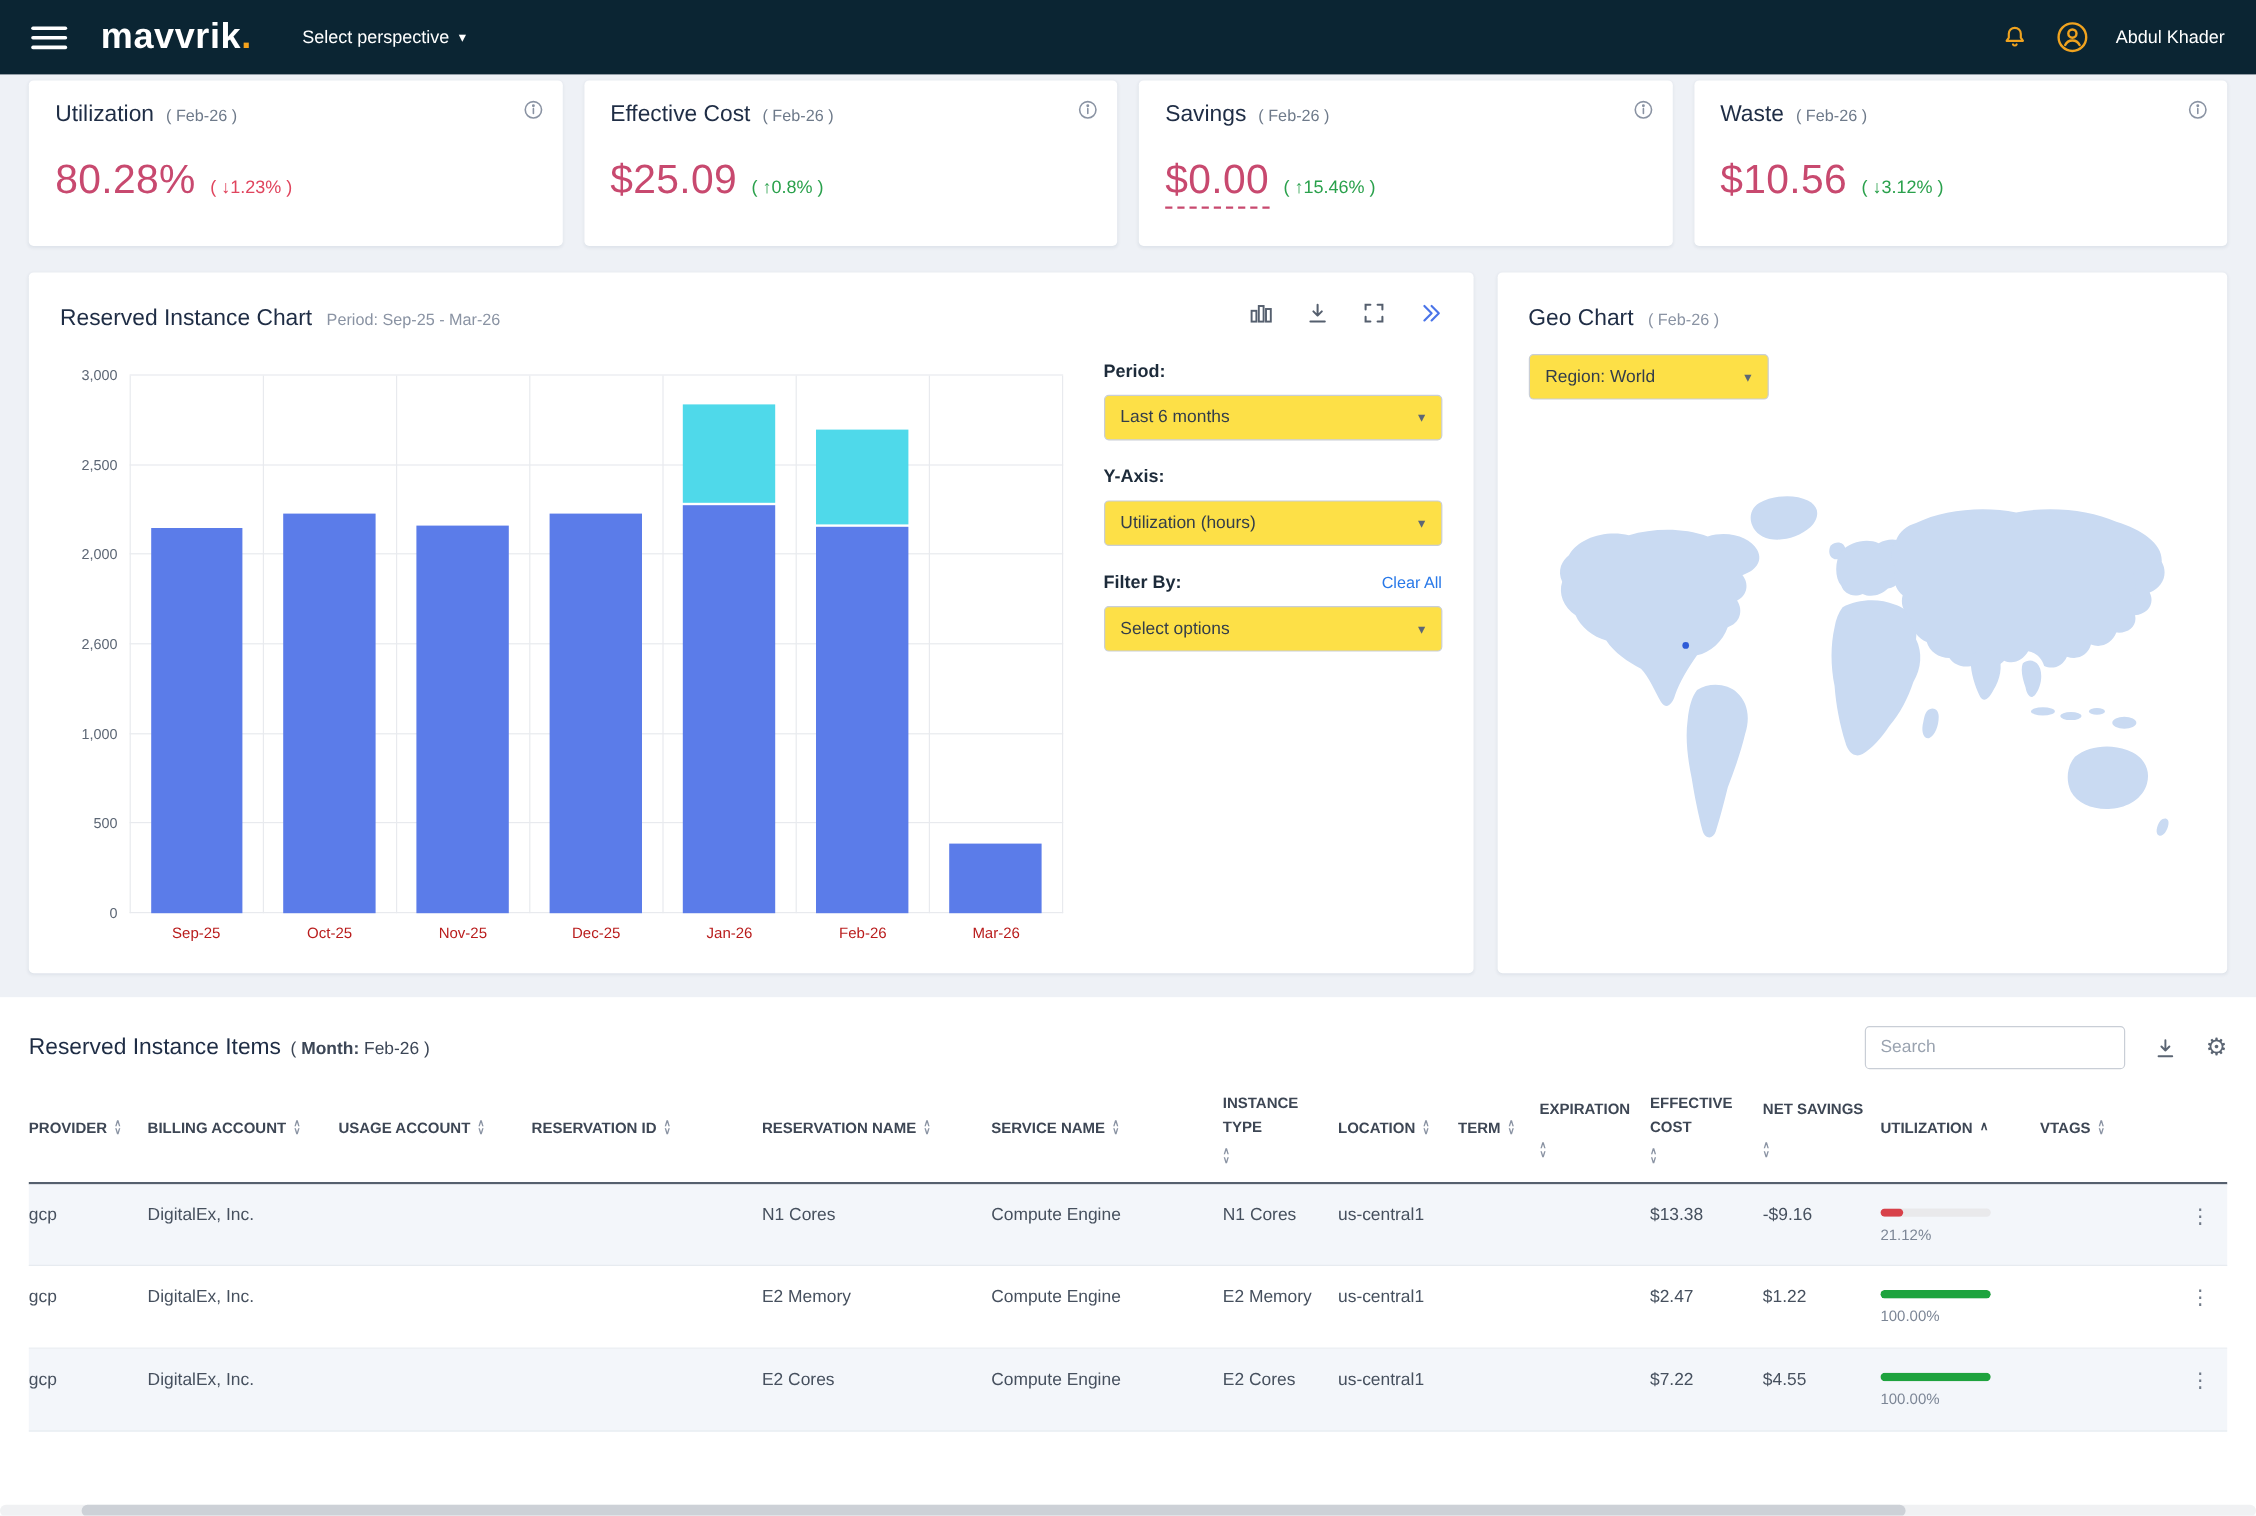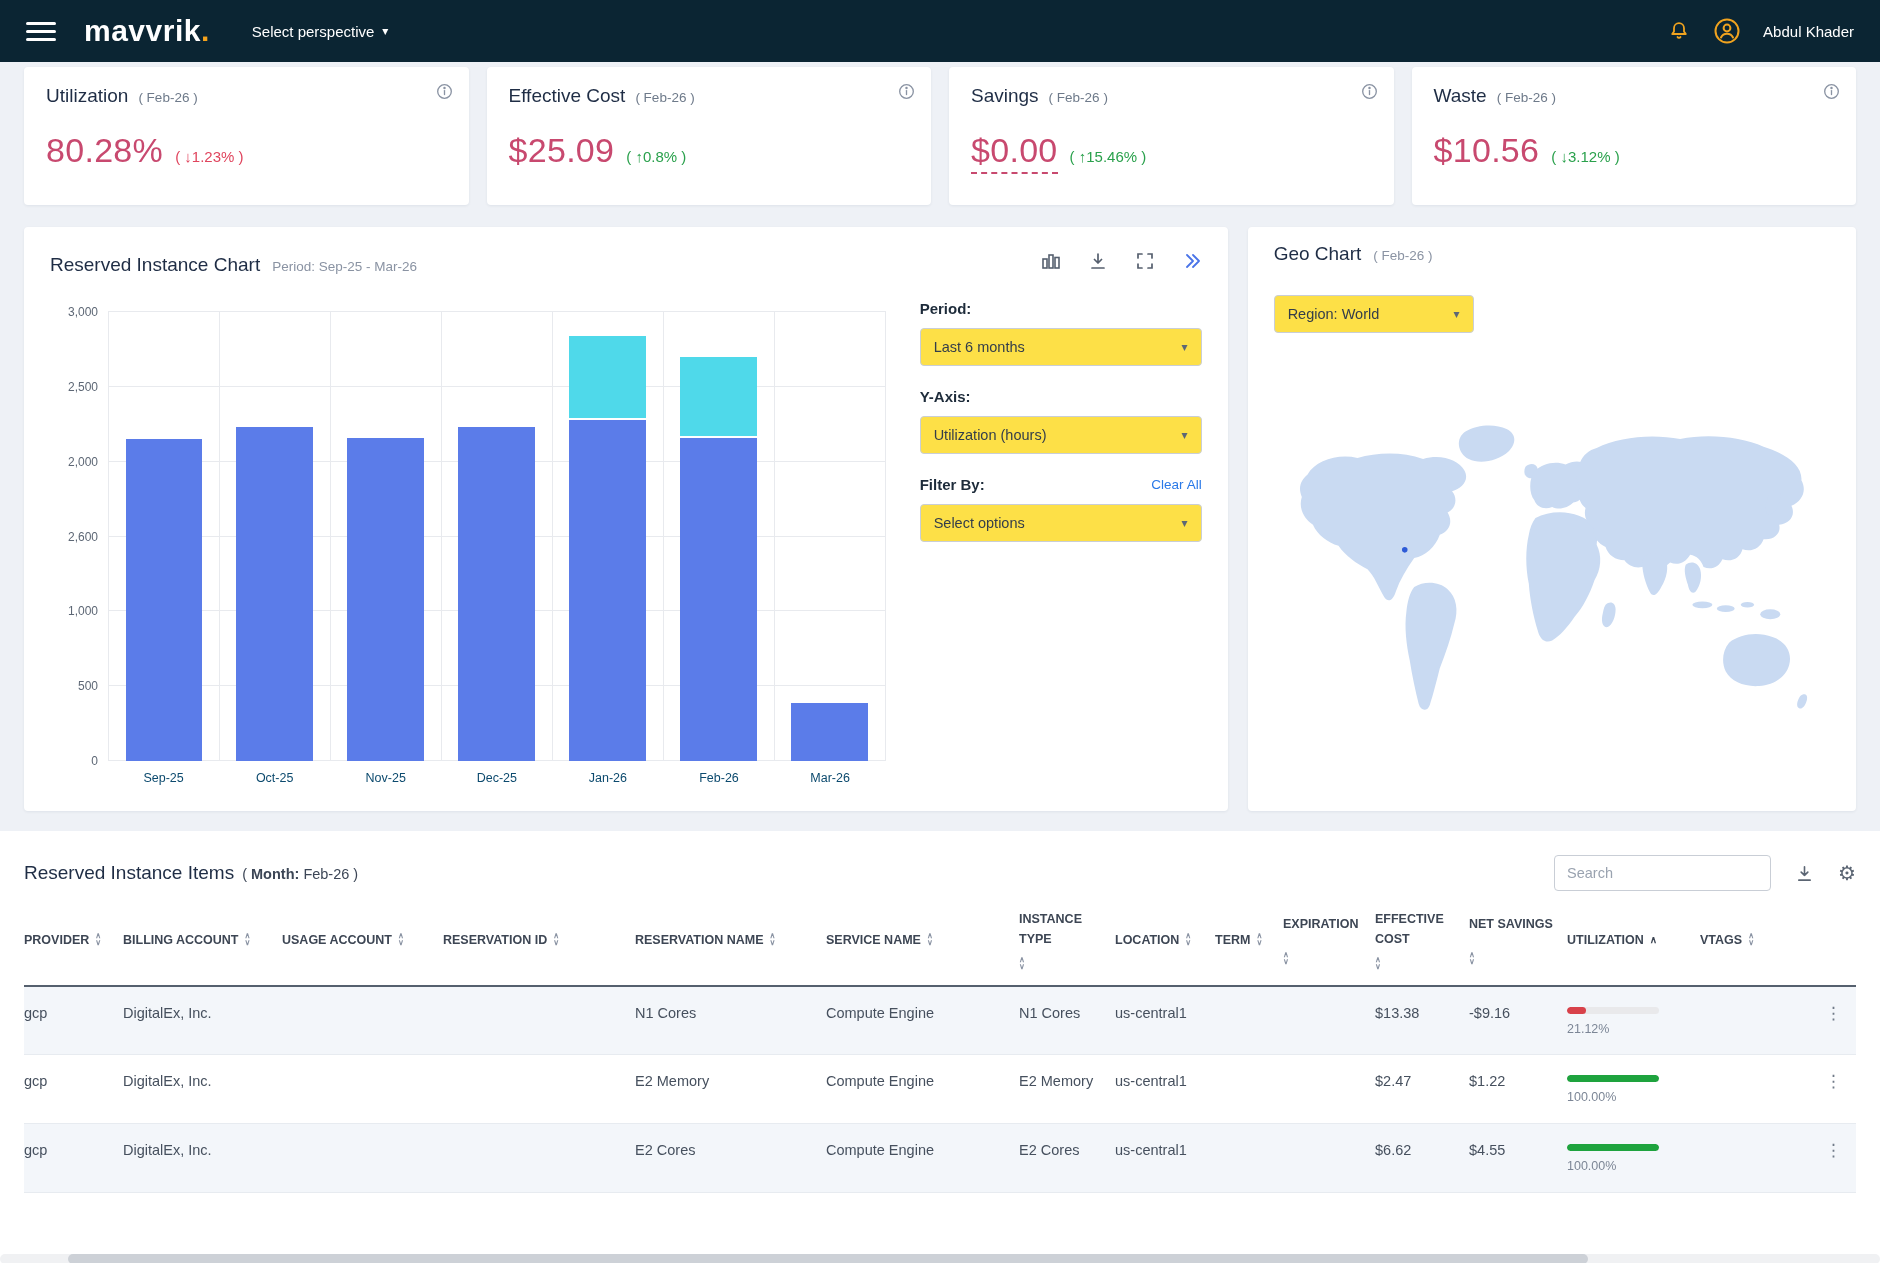--- a/index.html
+++ b/index.html
@@ -27,42 +27,42 @@
   .kpi-info { position:absolute; top:16px; right:16px; }
   .kpi-value-row { margin-top:24px; display:flex; align-items:baseline; gap:12px; }
   .kpi-value { font-size:34px; font-weight:400; color:#c8496f; letter-spacing:.3px; }
   .kpi-value.dashed { border-bottom:2px dashed #c8496f; padding-bottom:2px; }
   .kpi-delta { font-size:15px; }
 
   
   .panels { display:flex; gap:20px; margin:22px 24px 0; height:584px; }
   .panel { background:#fff; border-radius:4px; box-shadow:0 1px 3px rgba(16,40,70,.07); }
   .panel-chart { flex:2.07; padding:24px 26px; display:flex; flex-direction:column; }
-  .panel-geo { flex:1; padding:16px 26px; display:flex; flex-direction:column;gap:12px; }
+  .panel-geo { flex:1; padding:28px 26px; display:flex; flex-direction:column; }
   .panel-head { display:flex; align-items:baseline; gap:12px; }
   .panel-title { font-size:19px; color:#1f2d45; font-weight:500; }
   .panel-sub { font-size:13.5px; color:#8a93a3; }
   .chart-icons { margin-left:auto; display:flex; gap:27px; align-items:center; }
 
   .chart-body { display:flex; margin-top:20px; flex:1; gap:26px; }
   .chart-left { flex:1; display:flex; flex-direction:column; }
   .legend { display:flex; justify-content:center; gap:24px; font-size:13.5px; color:#454f5d; }
   .legend-item { display:flex; align-items:center; gap:7px; cursor:pointer; }
   .legend-swatch { width:13px; height:13px; border-radius:2px; }
 
   .plot { position:relative; flex:1; margin:16px 8px 0 58px; }
   .gridline { position:absolute; left:0; right:0; height:1px; background:#e8eaee; }
   .y-label { position:absolute; right:calc(100% + 10px); transform:translateY(-50%); font-size:12px; color:#5d6775; white-space:nowrap; }
   .cols { position:absolute; inset:0; display:flex; }
   .bar-col { flex:1; border-right:1px solid #e8eaee; display:flex; align-items:flex-end; justify-content:center; }
   .bar-col:first-child { border-left:1px solid #e8eaee; }
   .bar-stack { width:70%; height:100%; display:flex; flex-direction:column; justify-content:flex-end; }
   .seg-unused { margin-bottom:2px; }
   .x-labels { display:flex; margin:10px 8px 2px 58px; }
-  .x-label { flex:1; text-align:center; font-size:12.5px; color:#0c4a6e; }
+  .x-label { flex:1; text-align:center; font-size:12.5px; color:#b91c1c; }
 
   .chart-controls { width:282px; padding-top:4px; }
   .ctrl-label { font-size:15px; font-weight:700; color:#1d2b3a; margin-bottom:11px; }
   .ctrl-group { margin-bottom:22px; }
   .select { border:1px solid #c9ced6; border-radius:4px; height:38px; display:flex; align-items:center; justify-content:space-between; padding:0 13px; font-size:14.5px; color:#333d4a; background:#fde047; cursor:pointer; }
   .select .caret-down { color:#5d6775; }
   .filter-head { display:flex; align-items:center; justify-content:space-between; margin-bottom:11px; }
   .filter-head .ctrl-label { margin-bottom:0; }
   .link { color:#2979e8; font-size:13.5px; text-decoration:none; cursor:pointer; }
 
@@ -537,21 +537,21 @@
         <div>gcp</div>
         <div>DigitalEx, Inc.</div>
         <div></div>
         <div></div>
         <div>E2 Cores</div>
         <div>Compute Engine</div>
         <div>E2 Cores</div>
         <div>us-central1</div>
         <div></div>
         <div></div>
-        <div>$6.62</div>
+        <div>$7.22</div>
         <div>$4.55</div>
         <div>
           <div class="util-bar">
             <div class="util-fill" style="width: 100%; background: rgb(30, 163, 62);"></div>
           </div>
           <div class="util-label">100.00%</div>
         </div>
         <div></div>
         <div class="kebab">⋮</div>
       </div>

